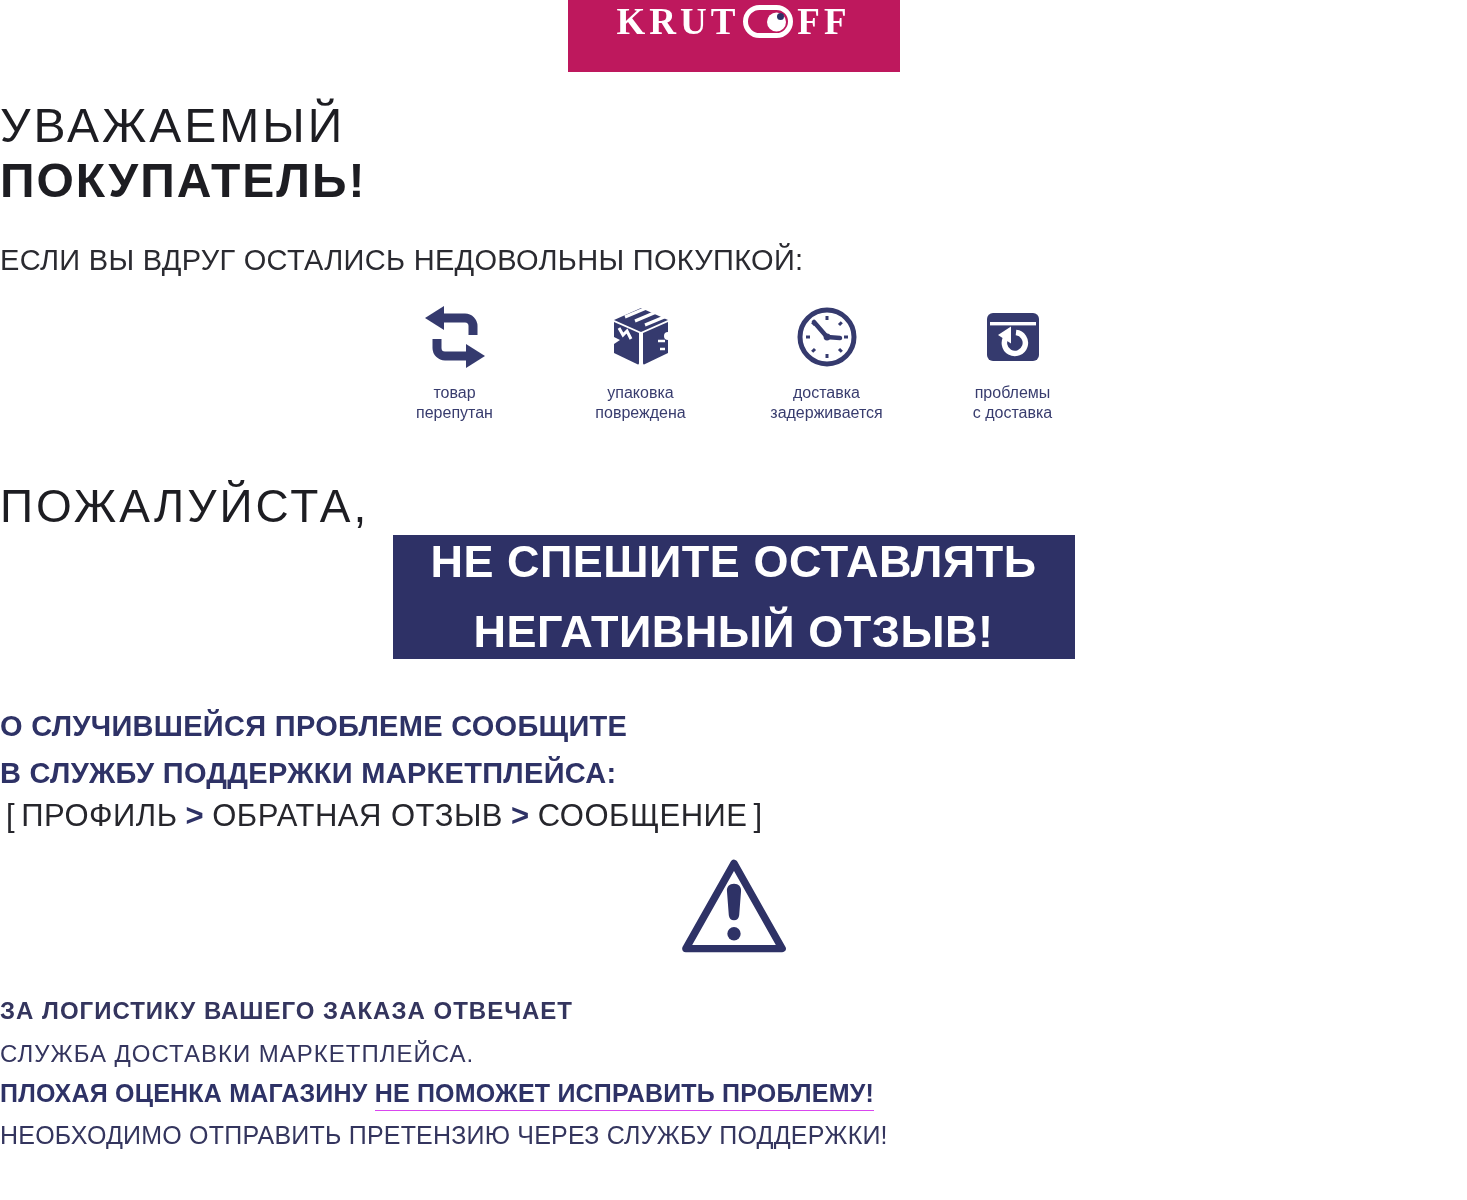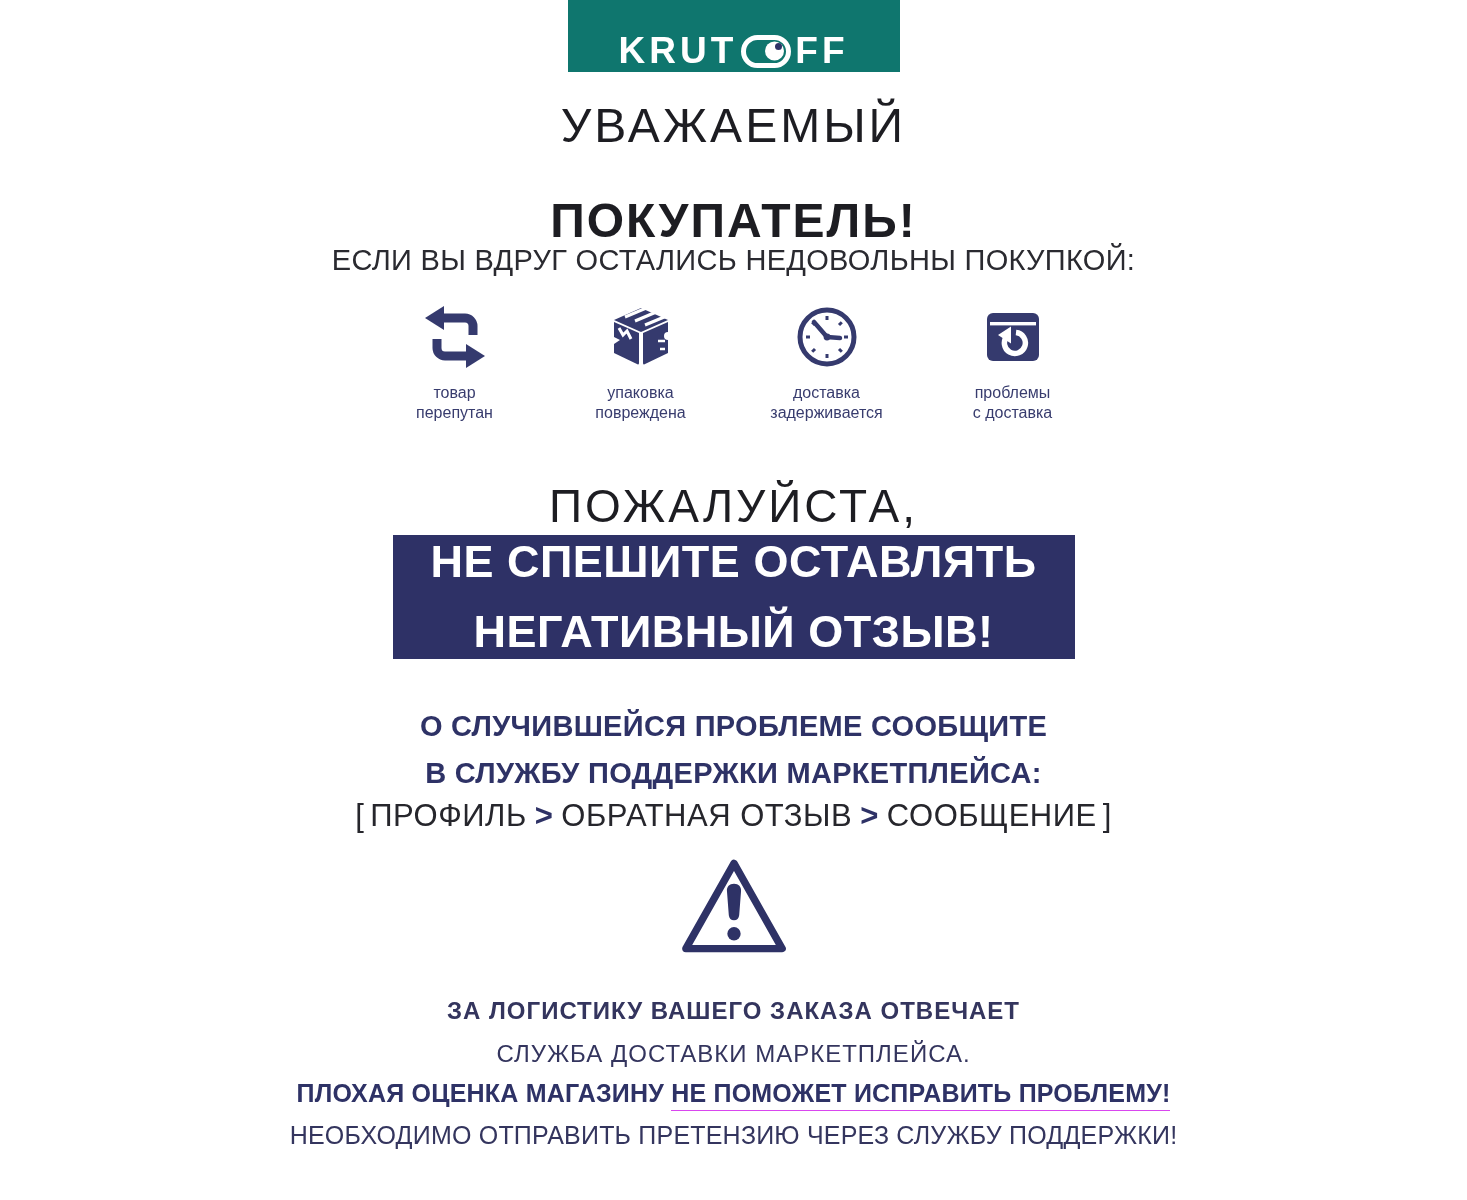--- a/index.html
+++ b/index.html
@@ -1,27 +1,27 @@
 <!DOCTYPE html>
 <html><head>
 <meta charset="utf-8">
 <style>
   html,body{margin:0;padding:0;background:#ffffff;}
   .page{
     position:relative;width:1467px;height:1200px;margin:0 auto;
     background:#ffffff;overflow:hidden;
     font-family:"Liberation Sans","DejaVu Sans",sans-serif;color:#202026;
   }
-  .abs-center{position:absolute;left:0;width:100%;text-align:center;}
+  .abs-center{position:absolute;left:0;width:100%;text-align:left;}
 
   
   .logo-bar{
     position:absolute;top:0;left:50%;transform:translateX(-50%);
-    width:332px;height:72px;background:#0f766e;
-    display:flex;align-items:flex-end;justify-content:center;
+    width:332px;height:72px;background:#be185d;
+    display:flex;align-items:flex-start;justify-content:center;font-family:Liberation Serif, serif;
   }
   .logo-word{
     display:flex;align-items:center;
     color:#ffffff;font-weight:700;font-size:37px;letter-spacing:4px;
   }
   .logo-o{
     position:relative;display:inline-block;width:50px;height:33px;
     border:5px solid #ffffff;border-radius:22px;box-sizing:border-box;
     margin:0 4px;
   }
@@ -29,21 +29,21 @@
     position:absolute;right:2px;top:50%;transform:translateY(-50%);
     width:19px;height:19px;background:#ffffff;border-radius:50%;
   }
   .logo-o .knob-dot{
     position:absolute;right:4px;top:3px;width:7px;height:7px;
     background:#2e3266;border-radius:50%;
   }
 
   
   .greet1{top:98px;font-size:48px;font-weight:400;letter-spacing:3px;color:#1d1d22;}
-  .greet2{top:153px;font-size:48px;font-weight:700;letter-spacing:2px;color:#1d1d22;margin-top:40px;}
+  .greet2{top:153px;font-size:48px;font-weight:700;letter-spacing:2px;color:#1d1d22;}
 
   
   .intro{top:244px;font-size:29px;font-weight:400;letter-spacing:0.3px;color:#2a2a30;}
 
   
   .issues{
     position:absolute;top:303px;left:50%;transform:translateX(-50%);
     display:flex;
   }
   .issue{width:186px;display:flex;flex-direction:column;align-items:center;}

